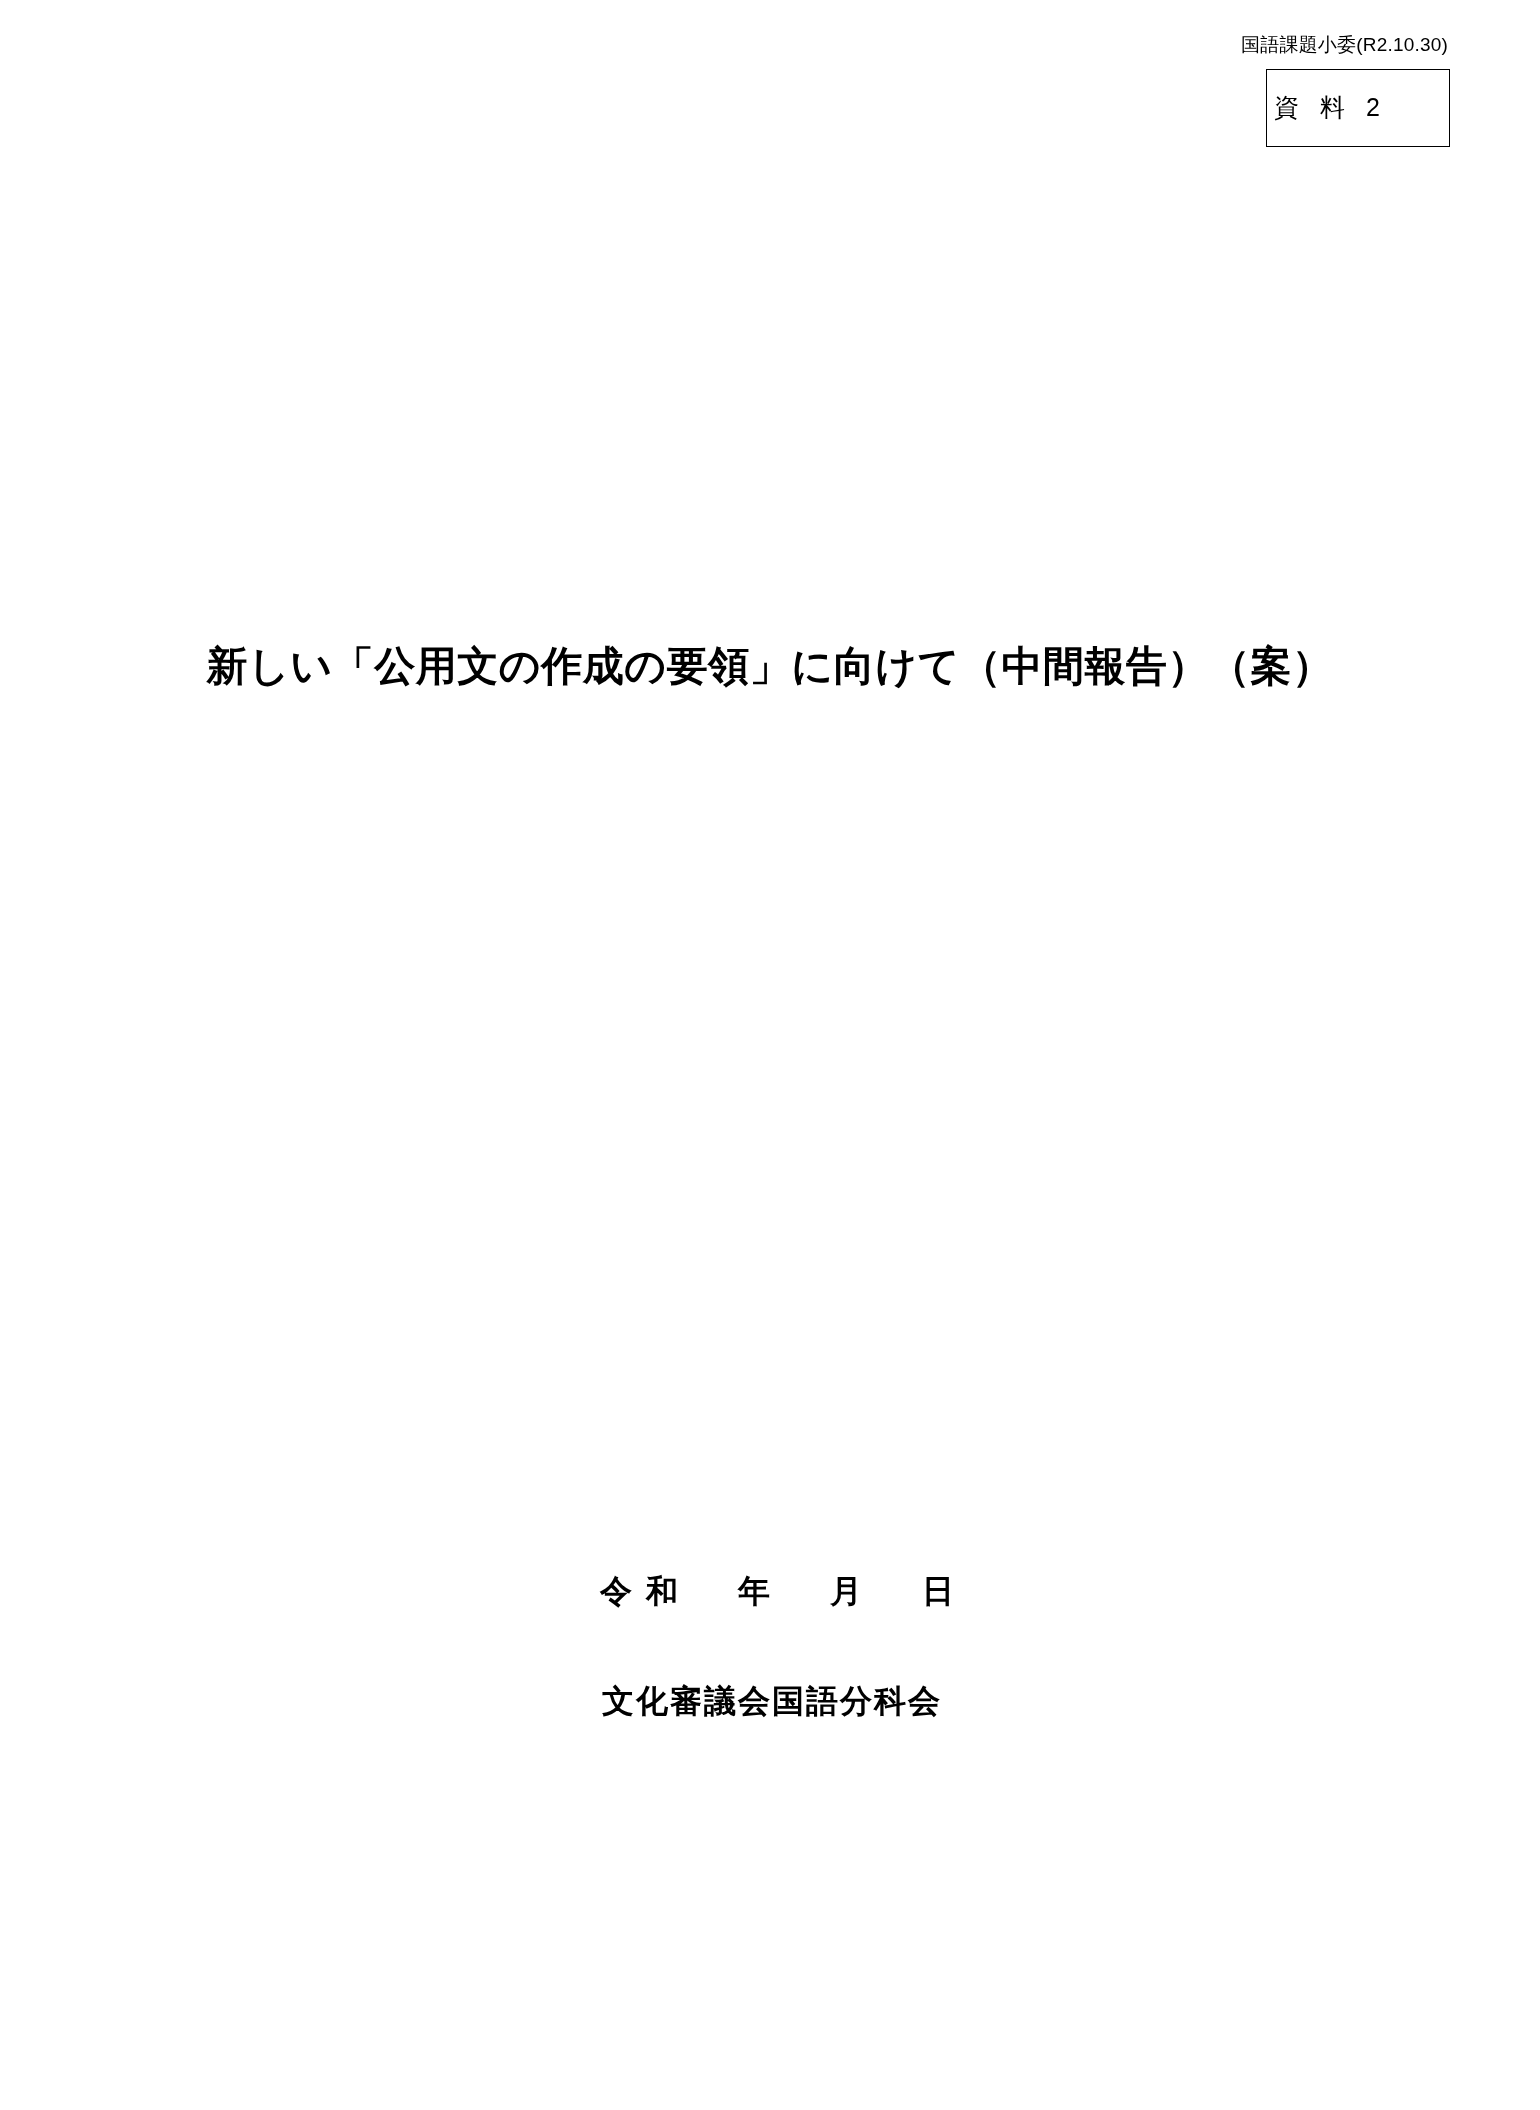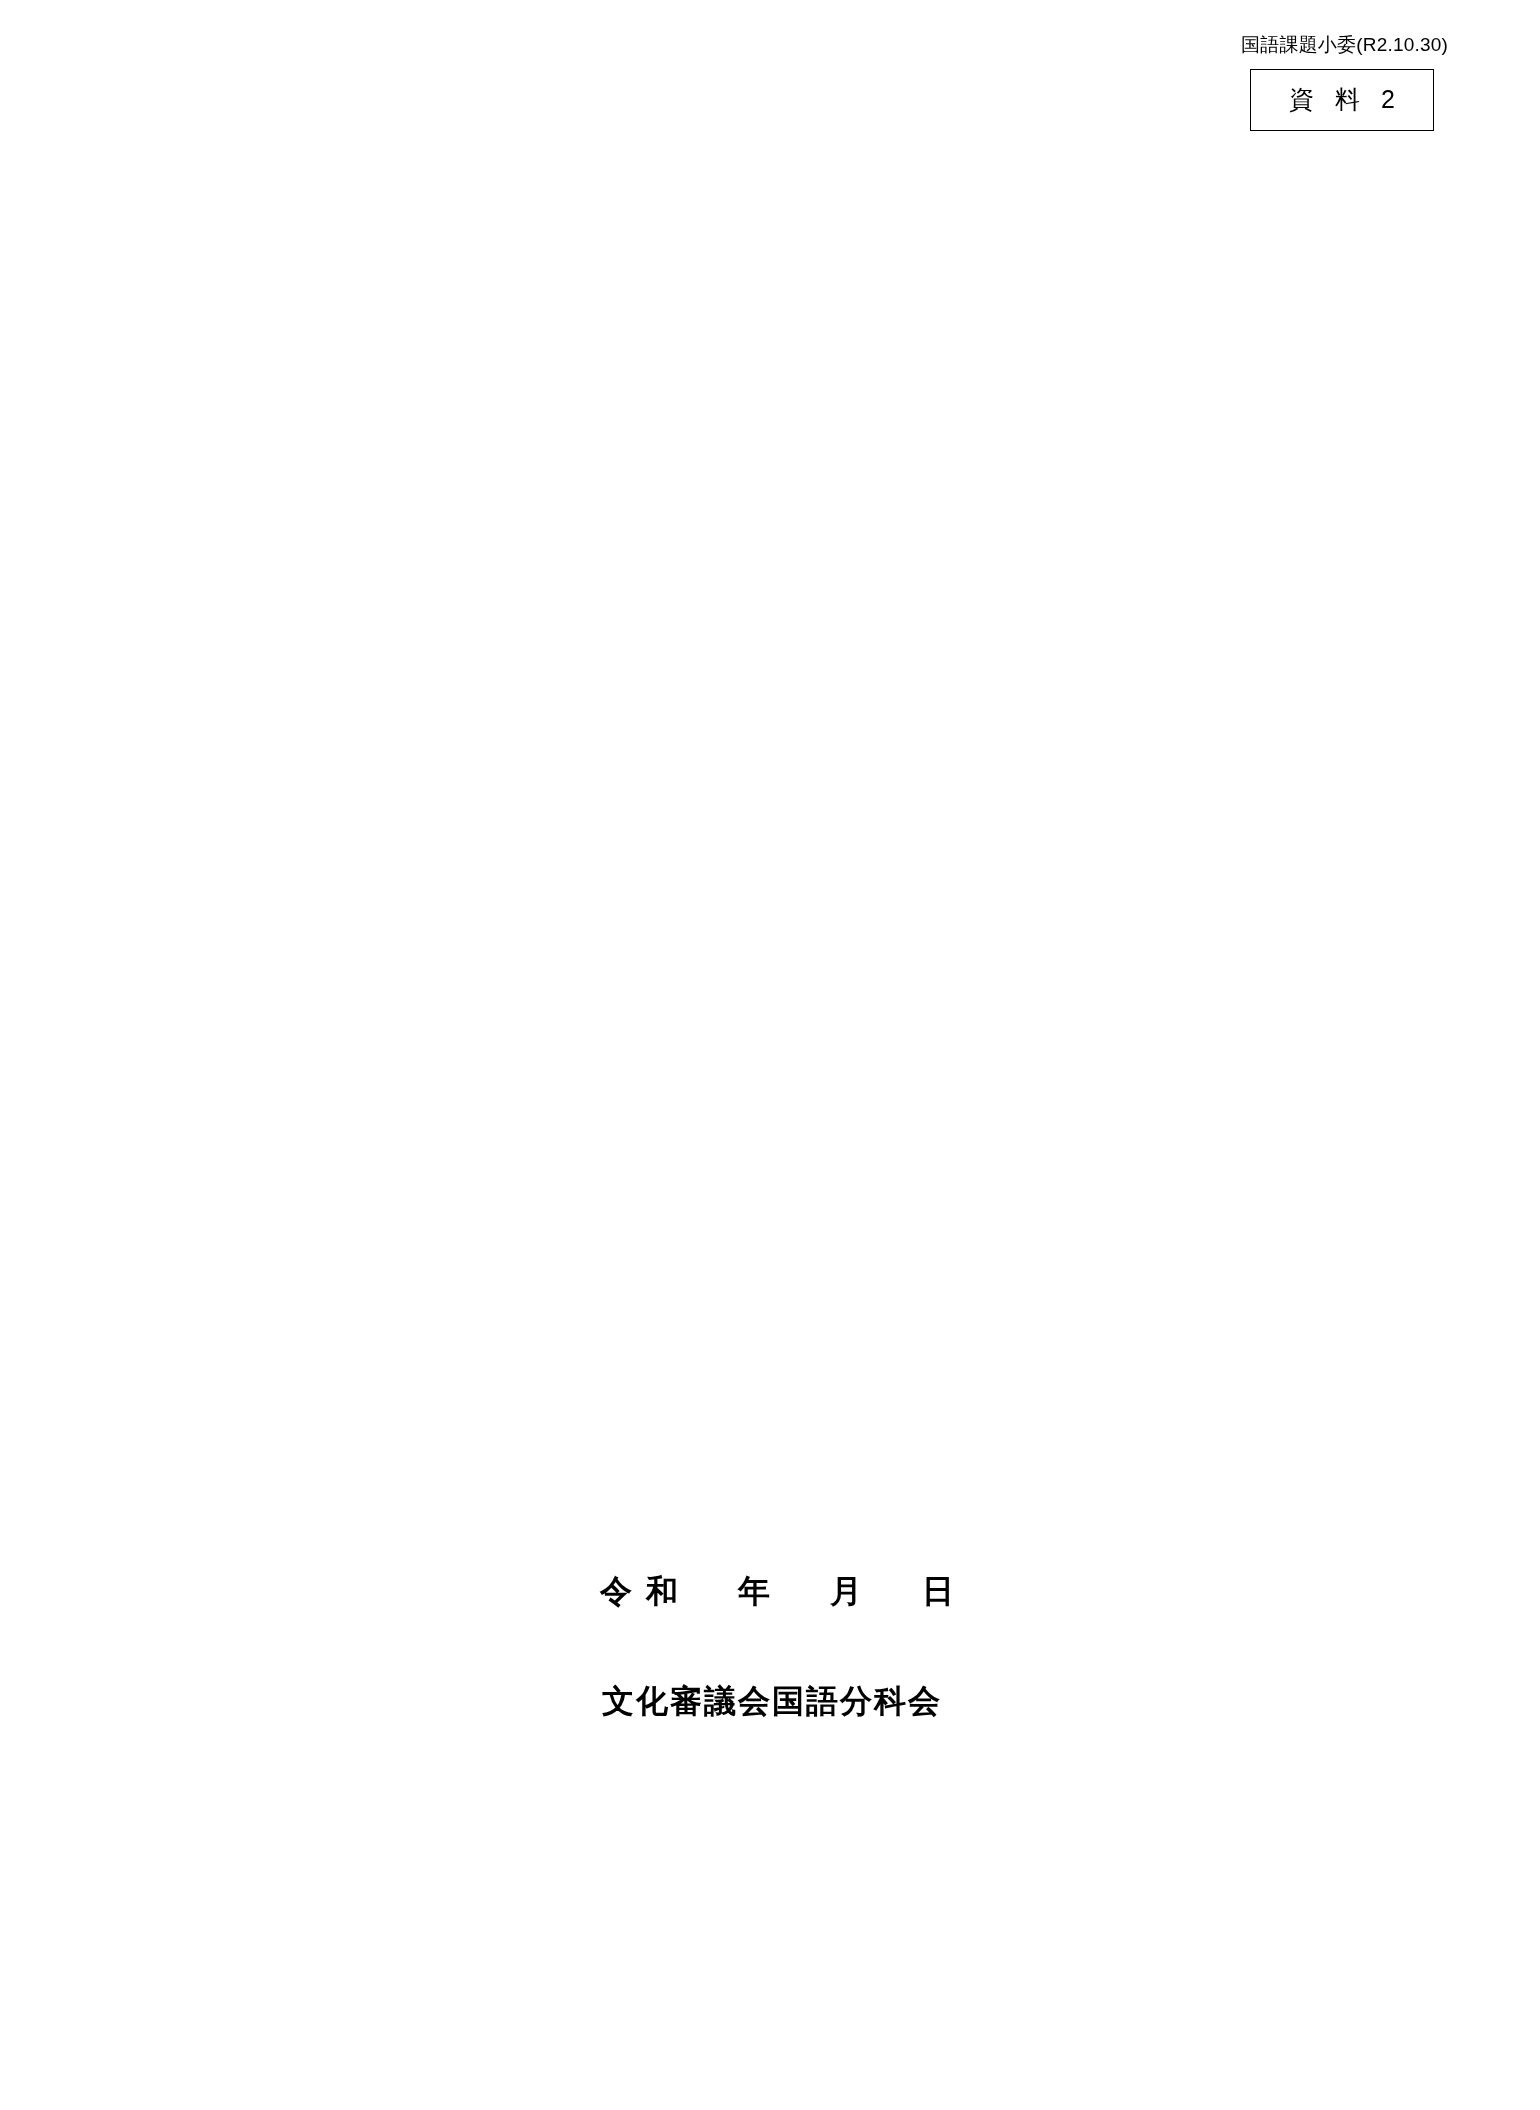--- a/index.html
+++ b/index.html
@@ -31,27 +31,27 @@
     font-size: 19px;
     line-height: 1.2;
     letter-spacing: 0.2px;
     white-space: nowrap;
     text-align: right;
     padding-right: 2px;
   }
   .doc-number-box {
     margin-top: 12px;
     margin-left: auto;
-    margin-right: 16px;
+    margin-right: 0;
     width: 184px;
-    height: 62px;
+    height: 78px;
     border: 1.5px solid #000000;
     display: flex;
     align-items: center;
-    justify-content: center;
+    justify-content: flex-start;
     box-sizing: border-box;
   }
   .doc-number-text {
     font-size: 25px;
     letter-spacing: 7px;
     padding-left: 7px;
     white-space: nowrap;
   }
   
   .title {
@@ -97,18 +97,19 @@
 
 <div class="page">
 
   <div class="header-right">
     <div class="meeting-label">国語課題小委(R2.10.30)</div>
     <div class="doc-number-box">
       <span class="doc-number-text">資 料 2</span>
     </div>
   </div>
 
+  <h1 class="title">新しい「公用文の作成の要領」に向けて（中間報告）（案）</h1>
 
   <div class="date-line">令和　年　月　日</div>
 
   <div class="issuer-line">文化審議会国語分科会</div>
 
 </div>
 
 </body></html>

